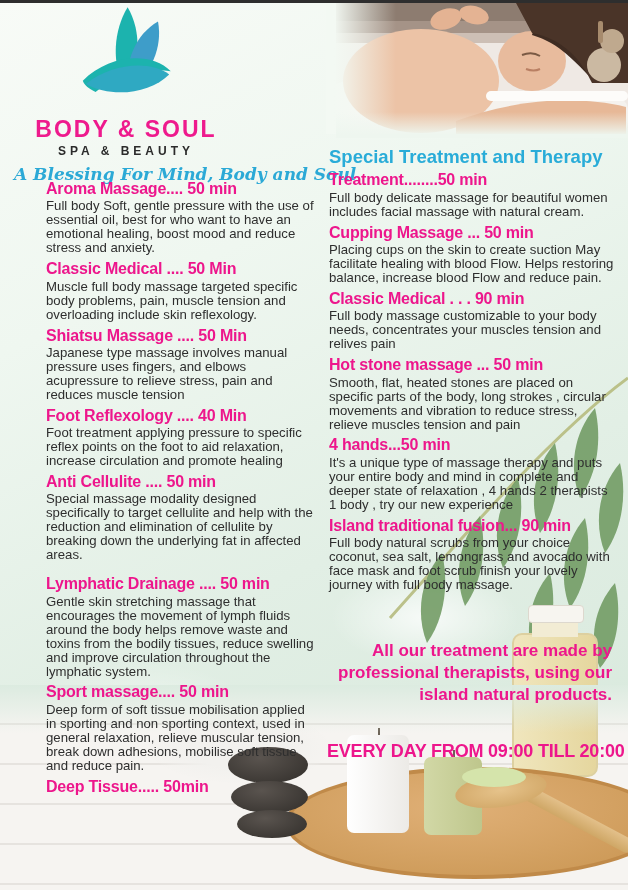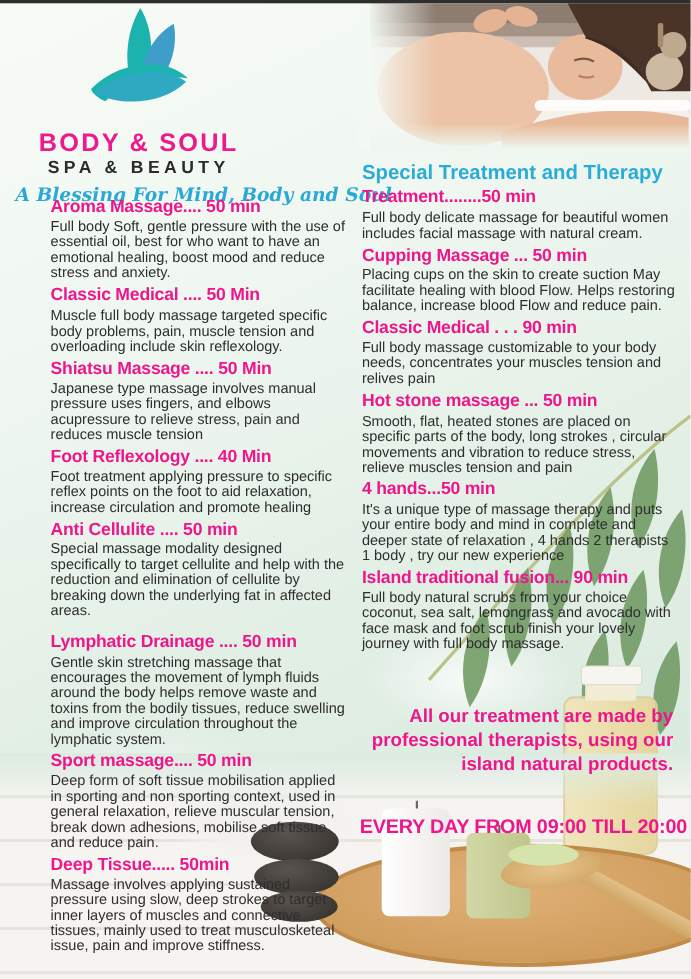--- a/index.html
+++ b/index.html
@@ -18,21 +18,21 @@
   .photo-top svg{display:block;}
   .photo-fade-left{position:absolute;top:3px;right:232px;width:70px;height:131px;
     background:linear-gradient(to right,#f3f9f3 10%,rgba(243,249,243,0));z-index:2;}
   .photo-fade-bottom{position:absolute;top:112px;right:0;width:292px;height:26px;
     background:linear-gradient(to bottom,rgba(239,247,240,0),#eef6ef 90%);z-index:2;}
 
   
   .logo-wrap{position:absolute;top:4px;left:0;width:252px;text-align:center;z-index:3;}
   .logo-mark{width:96px;height:112px;margin:0 auto;}
   .brand-name{font-size:23px;font-weight:bold;letter-spacing:2px;color:#EE1A8D;line-height:1;margin-top:2px;}
-  .brand-sub{font-size:16px;font-weight:bold;letter-spacing:4px;color:#2b2b2b;margin-top:3px;}
+  .brand-sub{font-size:12px;font-weight:bold;letter-spacing:4px;color:#2b2b2b;margin-top:3px;}
   .brand-tagline{font-family:"DejaVu Serif", serif;font-style:italic;font-weight:bold;
     font-size:17px;color:#2BA9D6;margin-top:6px;white-space:nowrap;text-align:left;padding-left:14px;}
 
   
   .left-col{position:absolute;left:46px;top:181px;width:268px;z-index:3;}
   .right-col{position:absolute;left:329px;top:147px;width:288px;z-index:3;}
   .col-header{font-size:18.5px;font-weight:bold;color:#29ACD8;margin:0 0 1px 0;line-height:1.05;}
   .svc-title{font-size:16px;font-weight:bold;color:#ED168C;margin:6px 0 2px 0;line-height:1.02;letter-spacing:-0.2px;}
   .svc:first-child .svc-title{margin-top:0;}
   .svc-gap .svc-title{margin-top:14px;}
@@ -198,21 +198,20 @@
     <div class="svc svc-gap">
       <div class="svc-title">Lymphatic Drainage .... 50 min</div>
       <p class="svc-desc">Gentle skin stretching  massage that encourages the movement of lymph fluids around the body helps remove waste and toxins from the bodily tissues, reduce swelling and improve circulation throughout the lymphatic system.</p>
     </div>
     <div class="svc">
       <div class="svc-title">Sport massage.... 50 min</div>
       <p class="svc-desc">Deep form of soft tissue mobilisation applied in sporting and non sporting context, used in general relaxation, relieve muscular tension, break down adhesions, mobilise soft tissue and reduce pain.</p>
     </div>
     <div class="svc">
       <div class="svc-title">Deep Tissue..... 50min</div>
-      <p class="svc-desc">Massage involves applying sustained pressure using slow,  deep strokes to target inner layers of muscles and connective tissues, mainly used to treat musculosketeal issue, pain and improve stiffness.</p>
     </div>
 
   </div>
 
   <div class="right-col">
     <div class="col-header">Special Treatment and Therapy</div>
     <div class="svc">
       <div class="svc-title">Treatment........50 min</div>
       <p class="svc-desc">Full body delicate massage for beautiful women includes facial massage with natural cream.</p>
     </div>

